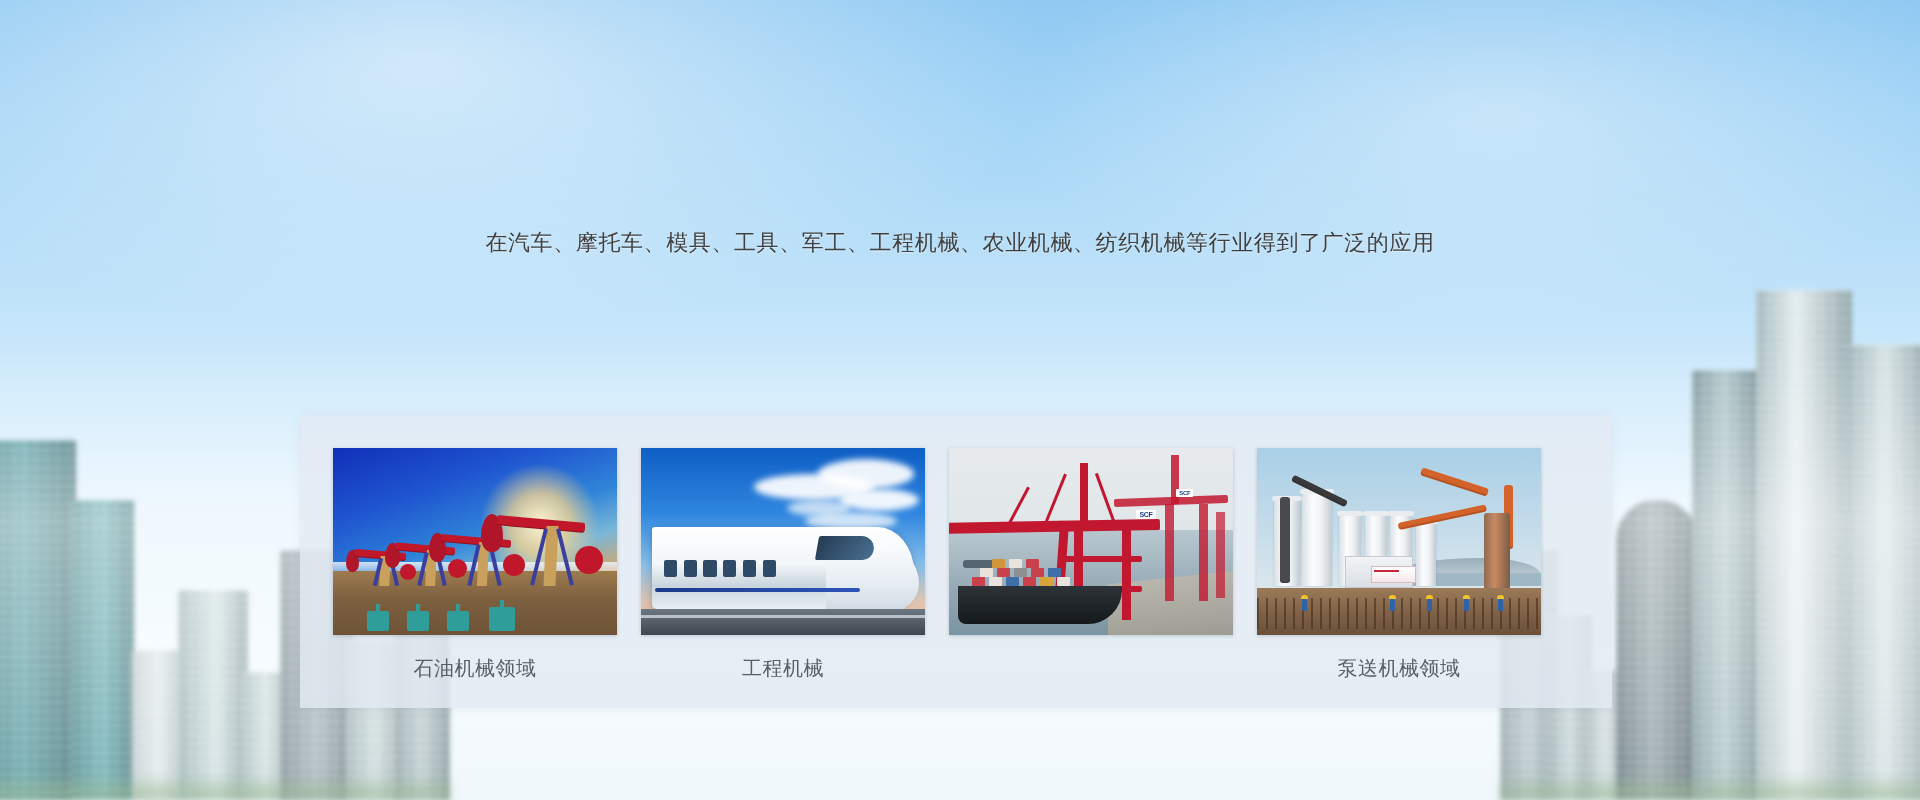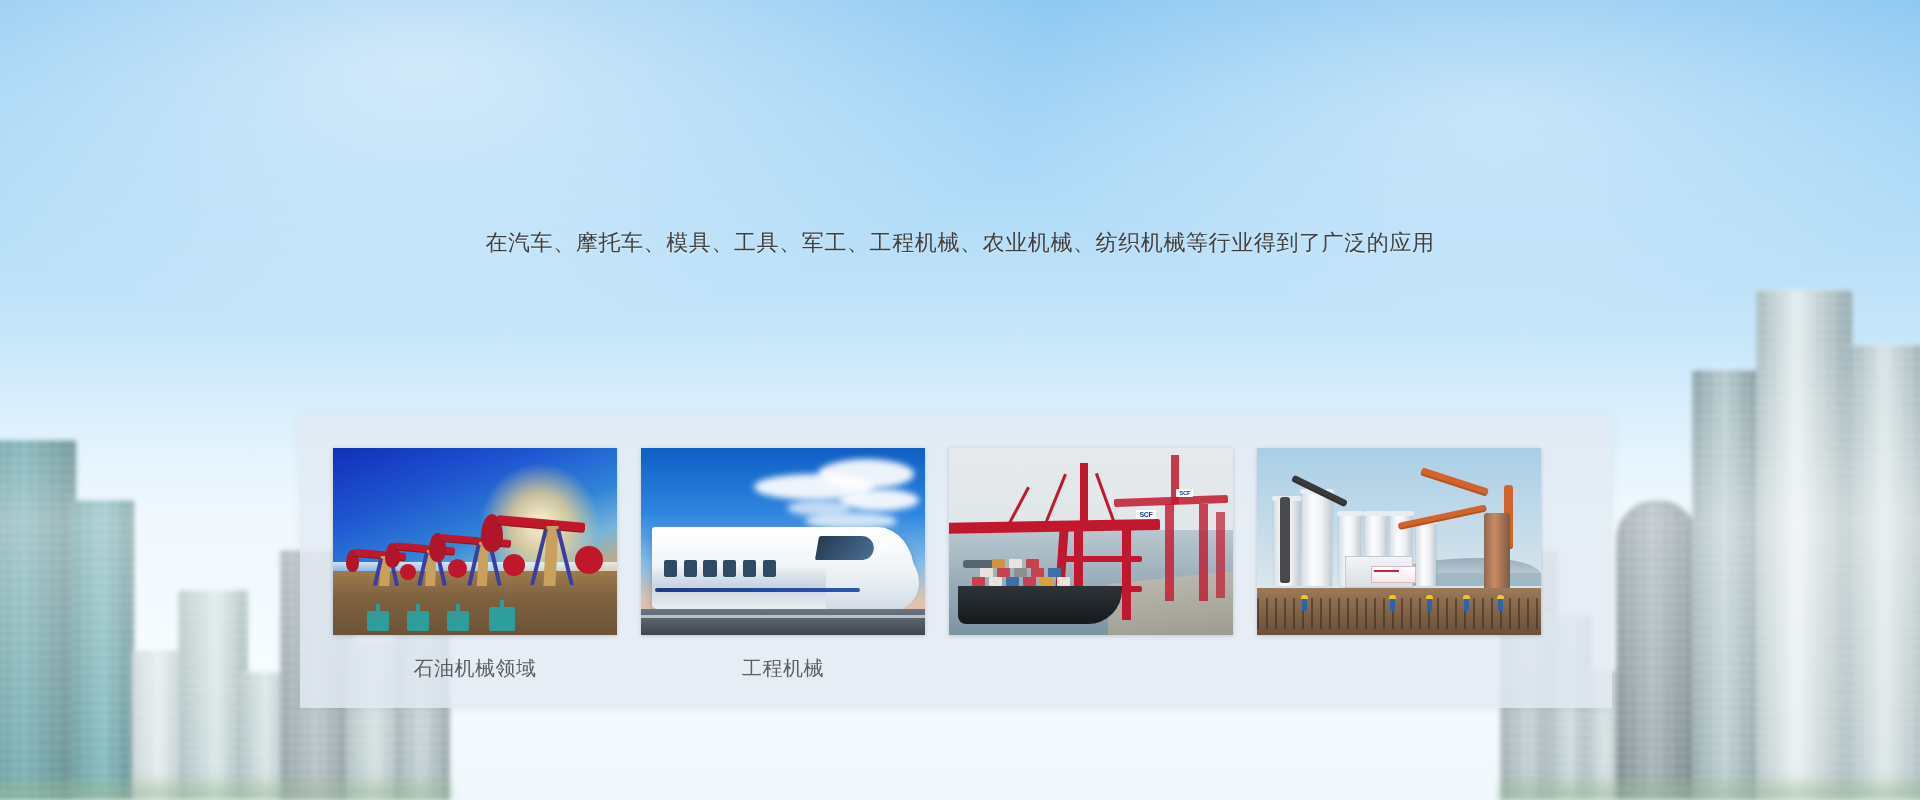--- a/index.html
+++ b/index.html
@@ -361,16 +361,17 @@
 
           <div class="cp-deck"></div>
           <div class="cp-rebar"></div>
           <div class="worker" style="left:16%;"></div>
           <div class="worker" style="left:47%;"></div>
           <div class="worker" style="left:60%;"></div>
           <div class="worker" style="left:73%;"></div>
           <div class="worker" style="left:85%;"></div>
         </div>
       </div>
+      <div class="card-label">泵送机械领域</div>
     </div>
 
   </div>
 </div>
 
 </body></html>

